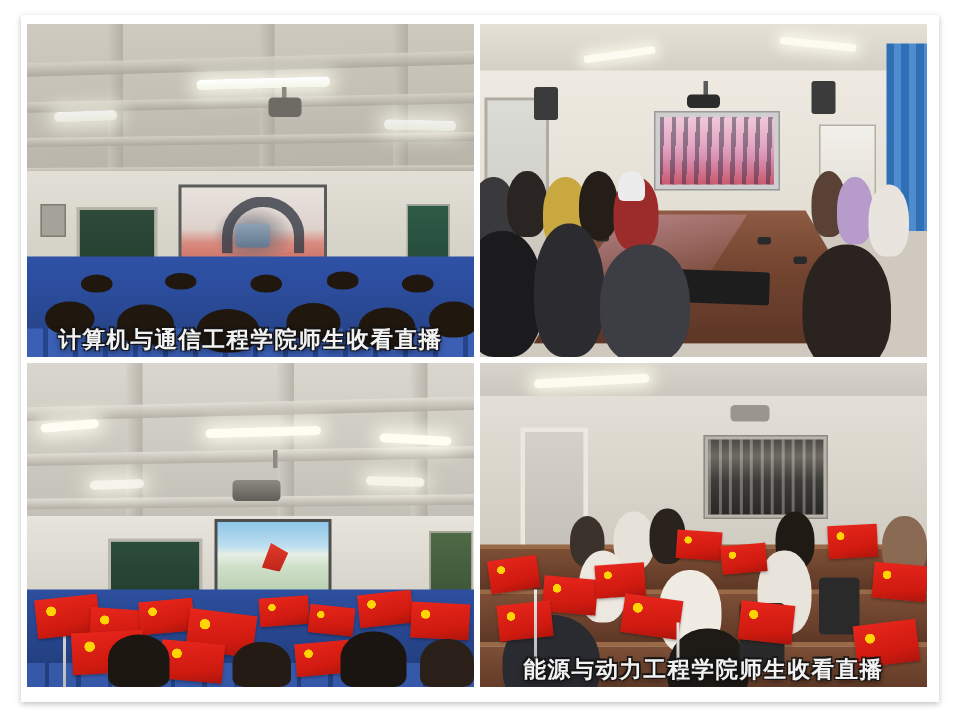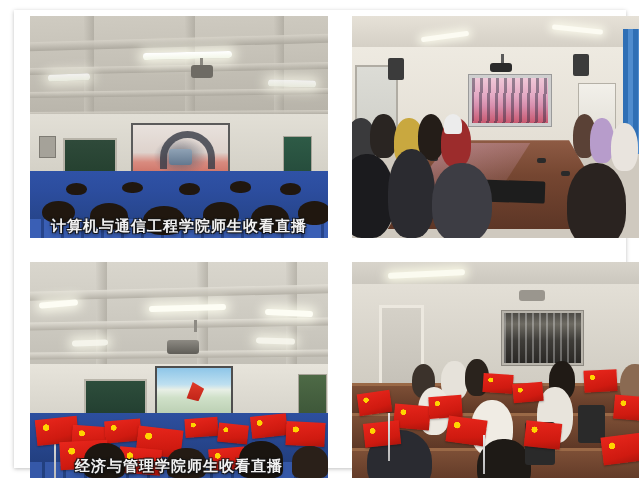--- a/index.html
+++ b/index.html
@@ -35,22 +35,21 @@
   }
   .grid {
     position: absolute;
     left: 4px;
     top: 6px;
     width: 604px;
     height: 446px;
     display: grid;
     grid-template-columns: 298px 298px;
     grid-template-rows: 222px 216px;
-    gap: 24px;
-    margin-left: 12px;
+    gap: 4px;
   }
 
   
   .panel {
     position: relative;
     overflow: hidden;
     background: #8a8a86;
   }
   .scene {
     position: absolute;
@@ -520,21 +519,20 @@
           <div class="flag" style="left:63%;top:75%;width:10%;height:9%;transform:rotate(6deg);"></div>
           <div class="flag" style="left:74%;top:71%;width:12%;height:10%;transform:rotate(-6deg);"></div>
           <div class="flag" style="left:86%;top:74%;width:13%;height:11%;transform:rotate(3deg);"></div>
           <div class="flag" style="left:60%;top:86%;width:12%;height:10%;transform:rotate(-5deg);"></div>
 
           <div class="head" style="position:absolute;left:18%;top:84%;width:14%;height:16%;background:#1d1711;border-radius:48% 48% 20% 20%;"></div>
           <div class="head" style="position:absolute;left:46%;top:86%;width:13%;height:14%;background:#241b14;border-radius:48% 48% 20% 20%;"></div>
           <div class="head" style="position:absolute;left:70%;top:83%;width:15%;height:17%;background:#1a1510;border-radius:48% 48% 20% 20%;"></div>
           <div class="head" style="position:absolute;left:88%;top:85%;width:12%;height:15%;background:#2a2019;border-radius:48% 48% 20% 20%;"></div>
         </div>
-        <div class="caption">经济与管理学院师生收看直播</div>
       </div>
 
       <div class="panel p4">
         <div class="scene">
           <div class="ceil"></div>
           <div class="ctube"></div>
           <div class="wall"></div>
           <div class="doorframe"></div>
           <div class="proj"></div>
           <div class="screenframe">
@@ -564,17 +562,18 @@
           <div class="flag" style="left:4%;top:74%;width:12%;height:11%;transform:rotate(-6deg);"></div>
           <div class="flag" style="left:44%;top:52%;width:10%;height:9%;transform:rotate(4deg);"></div>
           <div class="flag" style="left:54%;top:56%;width:10%;height:9%;transform:rotate(-5deg);"></div>
           <div class="flag" style="left:58%;top:74%;width:12%;height:12%;transform:rotate(6deg);"></div>
           <div class="flag" style="left:78%;top:50%;width:11%;height:10%;transform:rotate(-3deg);"></div>
           <div class="flag" style="left:88%;top:62%;width:12%;height:11%;transform:rotate(5deg);"></div>
           <div class="flag" style="left:84%;top:80%;width:14%;height:13%;transform:rotate(-7deg);"></div>
           <div class="pole" style="left:12%;top:70%;height:22%;"></div>
           <div class="pole" style="left:44%;top:80%;height:18%;"></div>
         </div>
+        <div class="caption">能源与动力工程学院师生收看直播</div>
       </div>
 
     </div>
   </div>
 </div>
 
 </body></html>

